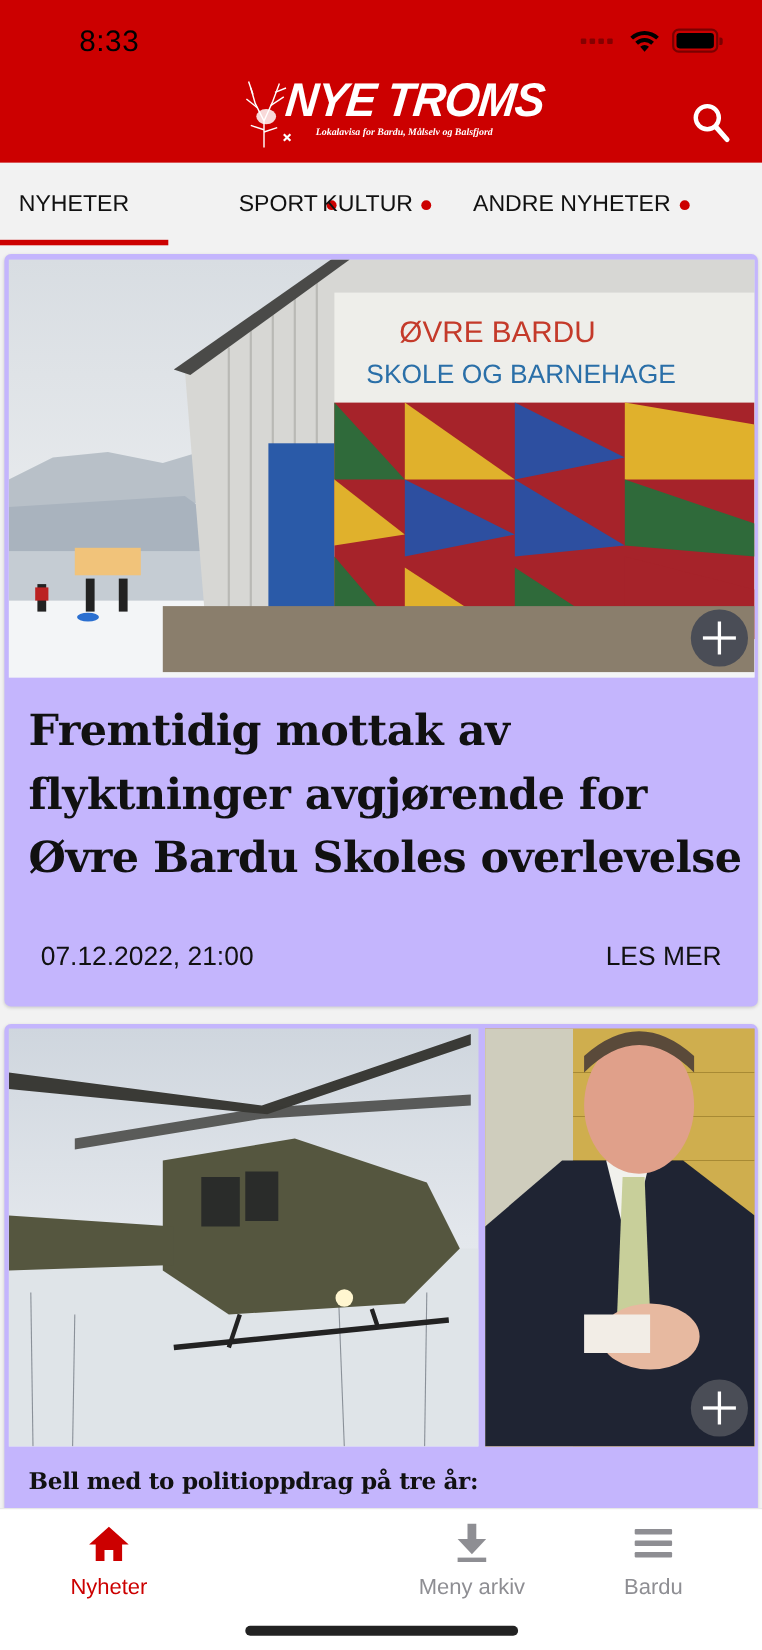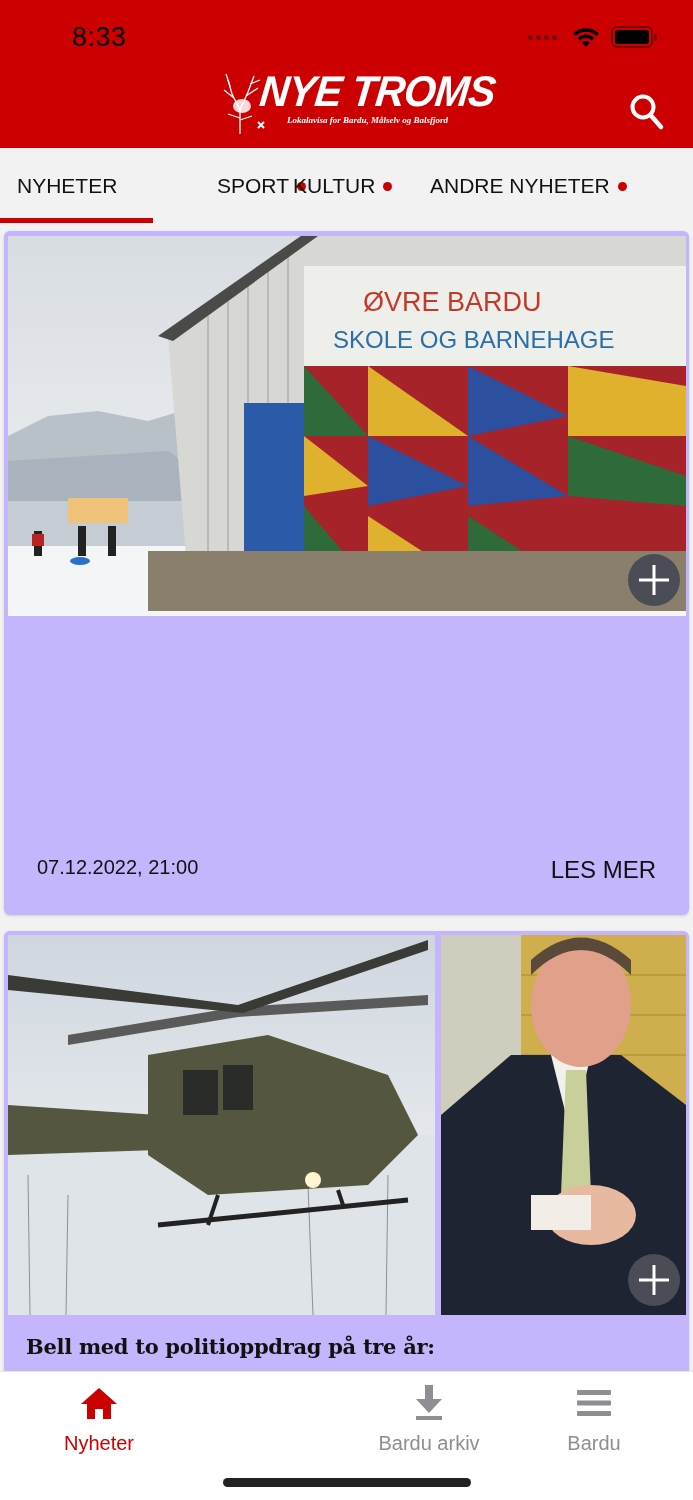--- a/index.html
+++ b/index.html
@@ -31,21 +31,21 @@
   .card1 { top: 231px; height: 684px; }
   .card2 { top: 931px; height: 460px; padding-left: 46px; }
 
   .img-school { position: absolute; left: 4px; top: 5px; width: 678px; height: 380px; overflow: hidden; background: linear-gradient(180deg, #d8dde2 0%, #e6e9ec 55%, #f4f6f8 100%); }
   .plus-btn { position: absolute; width: 52px; height: 52px; border-radius: 50%; background: #4a4d56; }
   .plus-btn::before, .plus-btn::after { content: ""; position: absolute; background: #fff; left: 50%; top: 50%; transform: translate(-50%, -50%); }
   .plus-btn::before { width: 30px; height: 3px; }
   .plus-btn::after { width: 3px; height: 30px; }
 
   .headline { position: absolute; left: 22px; top: 404px; width: 650px; font-family: "DejaVu Serif", serif; font-weight: bold; font-size: 39px; line-height: 58px; color: #111; letter-spacing: -0.5px; }
-  .date { position: absolute; left: 33px; top: 625px; font-size: 20px; color: #111; }
+  .date { position: absolute; left: 33px; top: 625px; font-size: 24px; color: #111; }
   .les-mer { position: absolute; right: 33px; top: 625px; font-size: 24px; color: #111; }
 
   .img-heli { position: absolute; left: 4px; top: 4px; width: 427px; height: 380px; overflow: hidden; background: linear-gradient(180deg, #cfd6de 0%, #e3e7ec 50%, #eef1f4 100%); }
   .img-man { position: absolute; left: 437px; top: 4px; width: 245px; height: 380px; overflow: hidden; background: #c6a95a; }
   .headline2 { position: absolute; left: 22px; top: 403px; font-family: "DejaVu Serif", serif; font-weight: bold; font-size: 21px; color: #111; letter-spacing: -0.3px; }
 
   .bottom-nav { position: absolute; left: 0; top: 1371px; width: 693px; height: 129px; background: #fff; border-top: 1px solid #e5e5e5; }
   .nav-item { position: absolute; top: 10px; width: 140px; text-align: center; }
   .nav-item .icon { height: 42px; display: flex; justify-content: center; align-items: center; }
   .nav-item .label { font-size: 20px; margin-top: 8px; color: #8e8e93; }
@@ -173,20 +173,21 @@
             <rect x="100" y="290" width="8" height="30"></rect>
         </g>
         <rect x="24" y="298" width="12" height="12" fill="#b22"></rect>
         <ellipse cx="72" cy="325" rx="10" ry="4" fill="#2a6fd0"></ellipse>
       </svg>
     </div>
     <div class="plus-btn" style="left:624px; top:323px;">
       <span></span>
     </div>
 
+    <div class="headline">Fremtidig mottak av flyktninger avgjørende for Øvre Bardu Skoles overlevelse</div>
     <div class="date">07.12.2022, 21:00</div>
     <div class="les-mer">LES MER</div>
   </div>
 
   <div class="card card2">
     <div class="img-heli">
       <svg width="427" height="380" viewBox="0 0 427 380">
         <rect x="0" y="200" width="427" height="180" fill="#dfe4e8"></rect>
         <g stroke="#8a9098" stroke-width="1">
           <line x1="20" y1="240" x2="22" y2="380"></line>
@@ -243,21 +244,21 @@
       <div class="label">Nyheter</div>
     </div>
     <div class="nav-item" style="left:359px;">
       <div class="icon">
         <svg width="30" height="36" viewBox="0 0 30 36">
           <rect x="11" y="0" width="8" height="16" fill="#8e8e93"></rect>
           <path d="M2 14 L28 14 L15 28 Z" fill="#8e8e93"></path>
           <rect x="2" y="31" width="26" height="4" fill="#8e8e93"></rect>
         </svg>
       </div>
-      <div class="label">Bardu arkiv</div>
+      <div class="label">Meny arkiv</div>
     </div>
     <div class="nav-item" style="left:524px;">
       <div class="icon">
         <svg width="36" height="30" viewBox="0 0 36 30">
           <rect x="1" y="2" width="34" height="5" rx="1" fill="#8e8e93"></rect>
           <rect x="1" y="12.5" width="34" height="5" rx="1" fill="#8e8e93"></rect>
           <rect x="1" y="23" width="34" height="5" rx="1" fill="#8e8e93"></rect>
         </svg>
       </div>
       <div class="label">Bardu</div>

